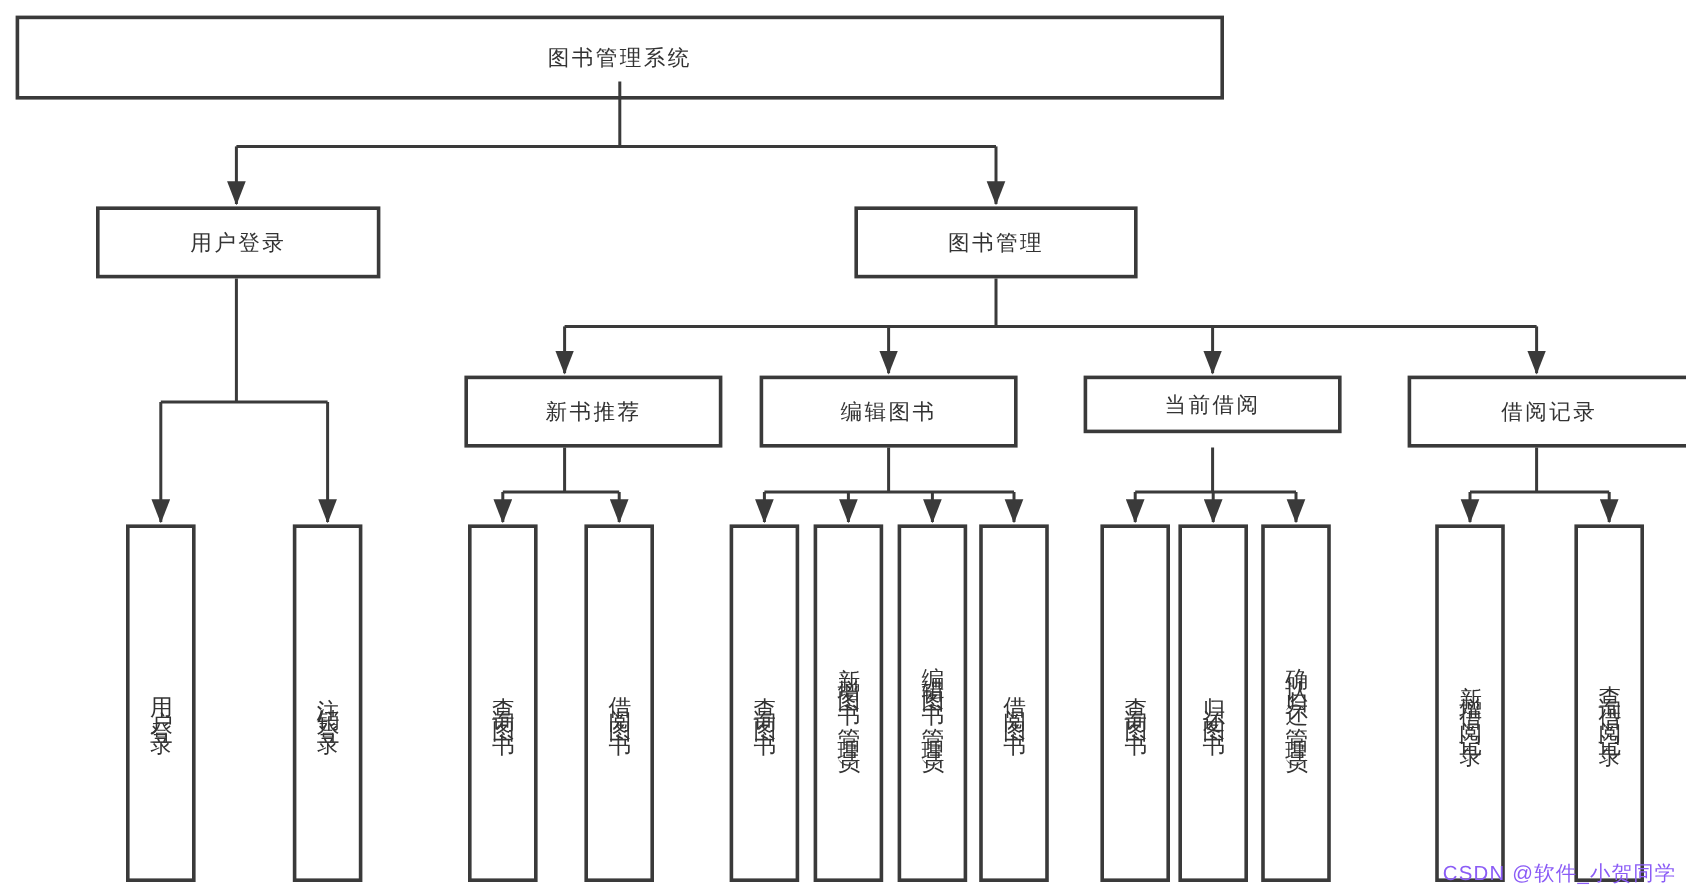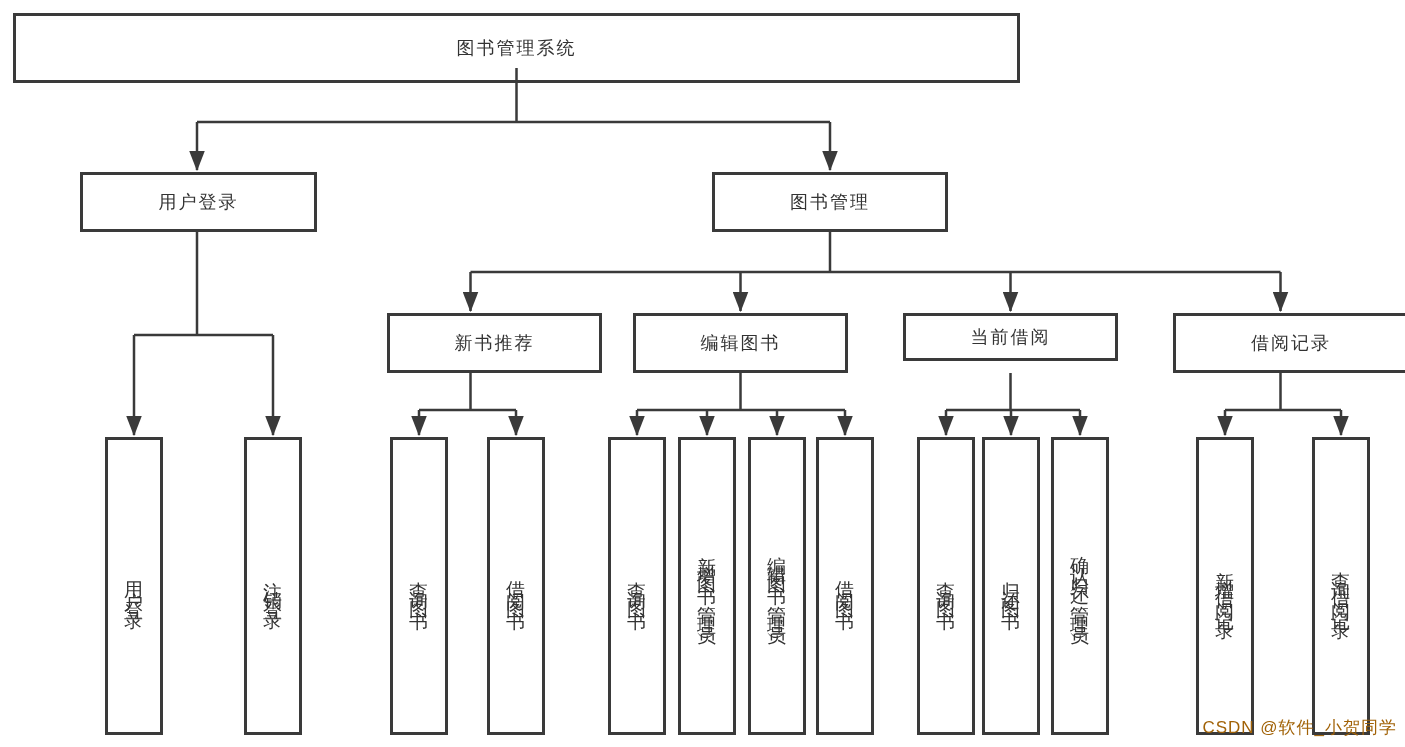--- a/index.html
+++ b/index.html
@@ -68,21 +68,21 @@
   .lf-4b { left: 982px; }
   .lf-4c { left: 1051px; }
   .lf-5a { left: 1196px; }
   .lf-5b { left: 1312px; }
   .watermark {
     position: absolute;
     top: 716px;
     right: 8px;
     z-index: 10;
     font-size: 17px;
-    color: #a16207;
+    color: #8b5cf6;
     letter-spacing: 1px;
     white-space: nowrap;
   }
 </style>
 </head>
 <body>
 
 <div class="canvas">
 
   <svg class="connectors" width="1405" height="747" viewBox="0 0 1405 747">

